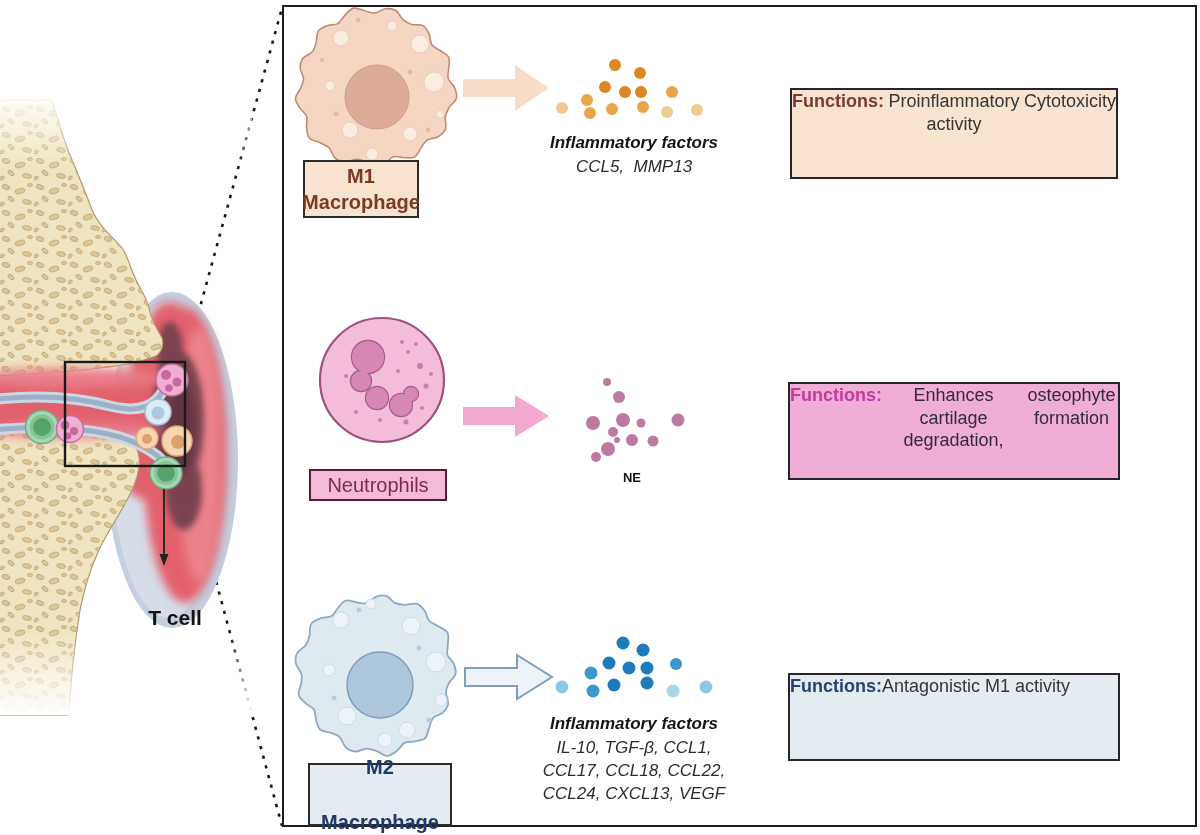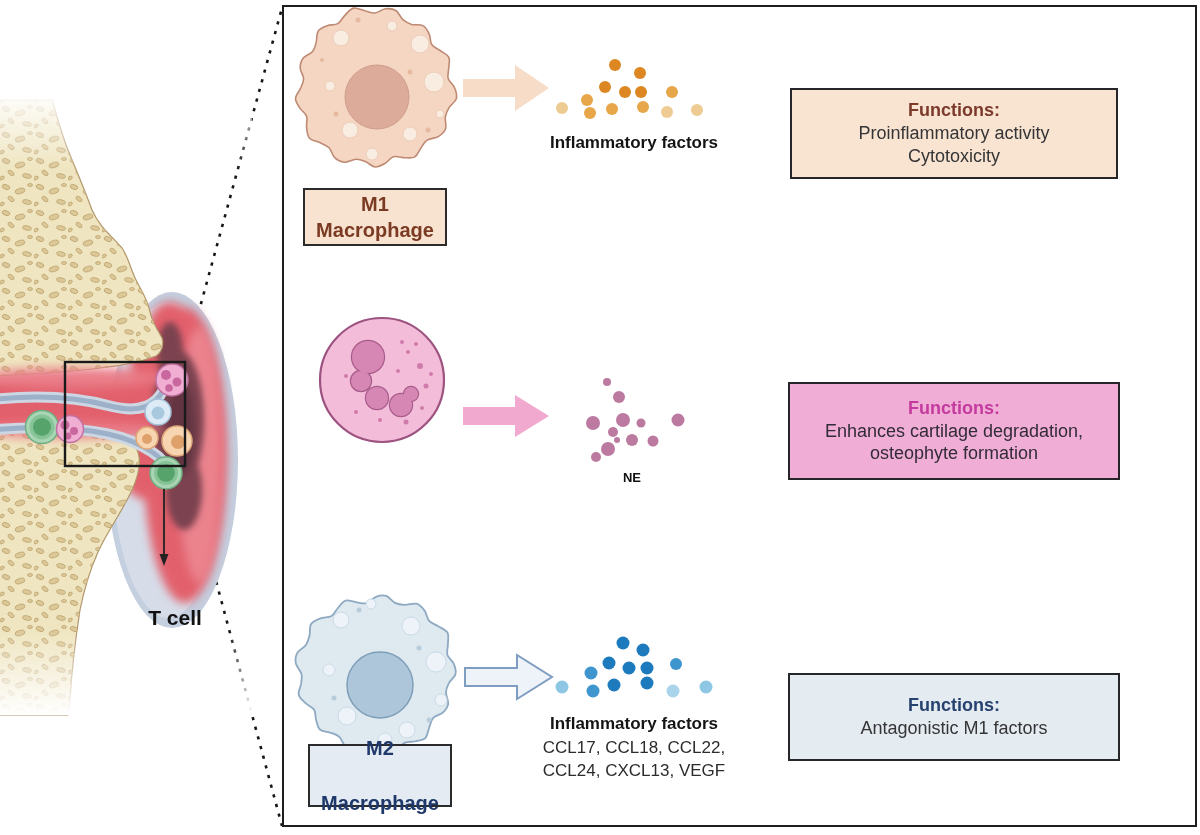--- a/index.html
+++ b/index.html
@@ -8,40 +8,40 @@
   svg{position:absolute;overflow:visible;}
 
   
   .panel{position:absolute;left:282px;top:5px;width:915px;height:822px;
          border:2px solid var(--panel_border,#1d1d1d);box-sizing:border-box;background:#fff;}
 
   
   .cell-label{position:absolute;border:2px solid #2b2b2b;box-sizing:border-box;
               display:flex;flex-direction:column;align-items:center;justify-content:center;
               text-align:center;font-weight:bold;font-size:20px;line-height:1.32;}
-  .cell-label.m1{left:303px;top:188px;width:144px;height:58px;
+  .cell-label.m1{left:303px;top:160px;width:116px;height:58px;
                  background:var(--m1_label_bg,#f8e3d1);color:var(--m1_label_text,#7b3a22);}
   .cell-label.neu{left:309px;top:469px;width:138px;height:32px;font-weight:normal;
                  border-color:#4f1d38;background:var(--neu_label_bg,#f5bad8);color:var(--neu_label_text,#7d2b4e);}
-  .cell-label.m2{left:308px;top:744px;width:144px;height:63px;
+  .cell-label.m2{left:308px;top:763px;width:144px;height:63px;
                  background:var(--m2_label_bg,#e4ebf2);color:var(--m2_label_text,#20396b);gap:28px;}
 
   
   .factors{position:absolute;width:248px;text-align:center;color:#2c2c2c;
-           font-size:17px;line-height:23px;}
+           font-size:17px;line-height:23px;font-style:italic;}
   .factors .f-title{font-weight:bold;color:#141414;display:block;margin-bottom:1px;}
   .factors span{display:block;white-space:pre-wrap;}
   .factors.f1{left:510px;top:131px;}
   .factors.f2{left:510px;top:712px;}
   .ne-label{position:absolute;left:584px;top:470px;width:96px;text-align:center;
             font-weight:bold;font-size:13px;color:#111;}
 
   
   .fn-box{position:absolute;border:2px solid #26262a;box-sizing:border-box;
-          display:flex;flex-direction:column;justify-content:center;
+          display:flex;flex-direction:row;justify-content:flex-start;
           text-align:center;font-size:18px;line-height:1.26;color:var(--text_dark,#333);}
   .fn-box .fn-title{font-weight:bold;}
   .fn-box span{display:block;}
   .fn-box.b1{left:790px;top:88px;width:328px;height:91px;background:var(--m1_box_bg,#f9e4d2);}
   .fn-box.b1 .fn-title{color:var(--m1_heading,#7b3a2a);}
   .fn-box.b2{left:788px;top:382px;width:332px;height:98px;background:var(--neu_box_bg,#f0aed7);color:#322b38;}
   .fn-box.b2 .fn-title{color:var(--neu_heading,#c43a9e);}
   .fn-box.b3{left:788px;top:673px;width:332px;height:88px;background:var(--m2_box_bg,#e4ebf1);}
   .fn-box.b3 .fn-title{color:var(--m2_heading,#27426f);}
 
@@ -232,20 +232,21 @@
     </g>
     <g style="fill:var(--m1_dot_light,#eecb92)">
       <circle cx="14" cy="56" r="6"></circle>
         <circle cx="119" cy="60" r="6"></circle>
         <circle cx="149" cy="58" r="6"></circle>
     </g>
   </svg>
 
   <div class="factors f1">
     <span class="f-title">Inflammatory factors</span>
+    <span>CCL5,  MMP13</span>
   </div>
 
   <div class="fn-box b1">
     <span class="fn-title">Functions:</span>
     <span>Proinflammatory activity</span>
     <span>Cytotoxicity</span>
   </div>
 
   <svg style="left:316px;top:314px" width="136" height="136" viewBox="0 0 136 136">
     <circle cx="66" cy="66" r="62" style="fill:var(--neu_cell_fill,#f3bcd9);stroke:var(--neu_cell_stroke,#9d5380)" stroke-width="2.2"></circle>
@@ -274,20 +275,23 @@
         <circle cx="90" cy="108" r="2.5"></circle>
       <circle cx="40" cy="98" r="2"></circle>
         <circle cx="106" cy="94" r="2"></circle>
         <circle cx="82" cy="57" r="2"></circle>
       <circle cx="30" cy="62" r="2"></circle>
         <circle cx="100" cy="30" r="2"></circle>
         <circle cx="115" cy="60" r="2"></circle>
     </g>
   </svg>
 
+  <div class="cell-label neu">
+    <span>Neutrophils</span>
+  </div>
 
   <svg style="left:463px;top:392px" width="88" height="48" viewBox="0 0 88 48">
     <polygon points="0,15 52,15 52,3 86,24 52,45 52,33 0,33" style="fill:var(--neu_arrow,#f2a9cf)"></polygon>
   </svg>
 
   <svg style="left:580px;top:372px" width="120" height="95" viewBox="0 0 120 95">
     <g style="fill:var(--neu_dot,#bd7aa1)">
       <circle cx="27" cy="10" r="4"></circle>
         <circle cx="39" cy="25" r="6"></circle>
         <circle cx="13" cy="51" r="7"></circle>
@@ -359,22 +363,23 @@
     </g>
     <g style="fill:var(--m2_dot_light,#8ec7e4)">
       <circle cx="14" cy="57" r="6.5"></circle>
         <circle cx="125" cy="61" r="6.5" fill="#a9d4ea"></circle>
         <circle cx="158" cy="57" r="6.5"></circle>
     </g>
   </svg>
 
   <div class="factors f2">
     <span class="f-title">Inflammatory factors</span>
+    <span>IL-10, TGF-β, CCL1,</span>
     <span>CCL17, CCL18, CCL22,</span>
     <span>CCL24, CXCL13, VEGF</span>
   </div>
 
   <div class="fn-box b3">
     <span class="fn-title">Functions:</span>
-    <span>Antagonistic M1 factors</span>
+    <span>Antagonistic M1 activity</span>
   </div>
 
 </div>
 
 </body></html>

